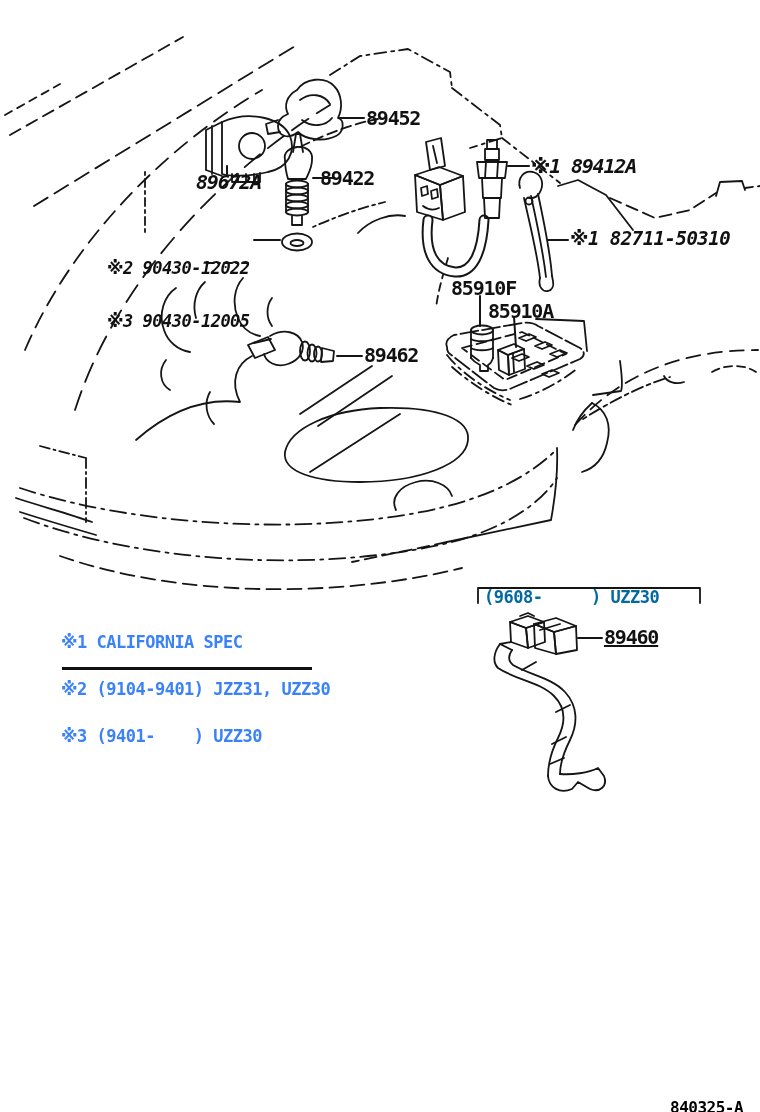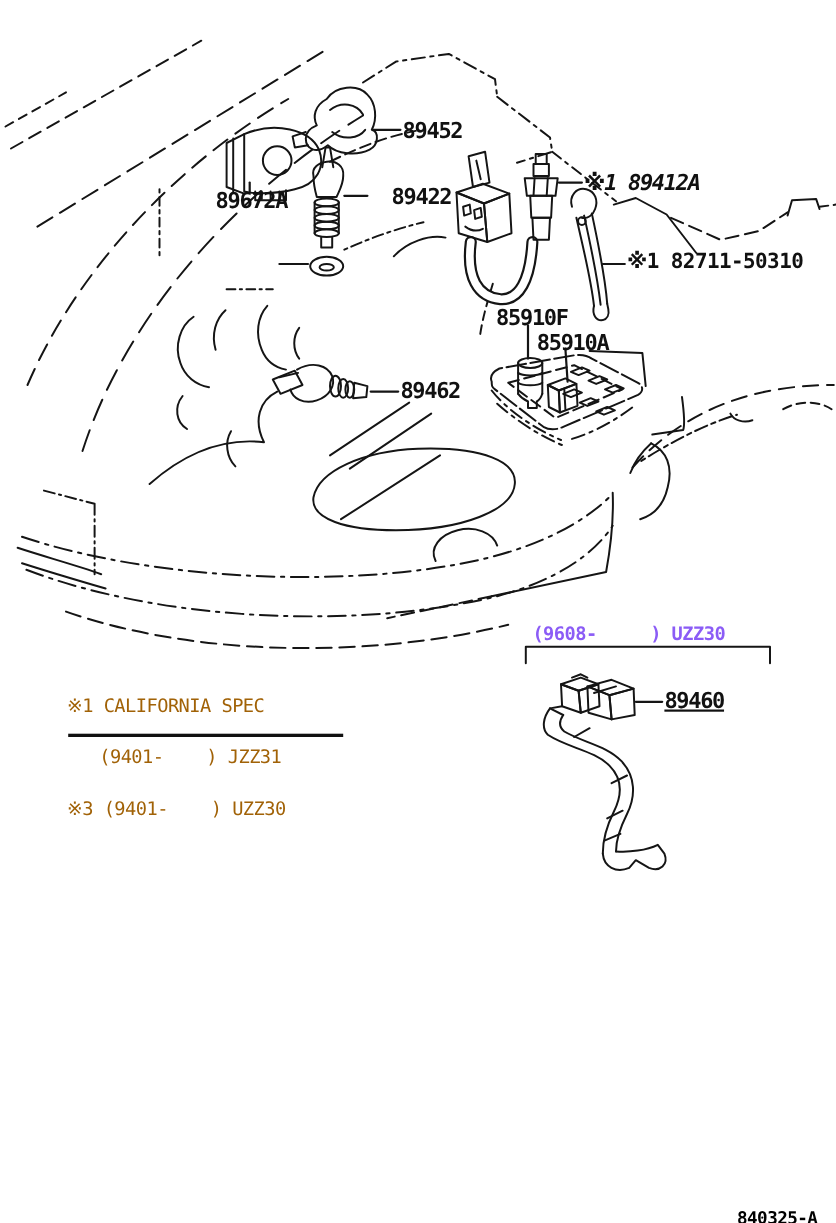--- a/index.html
+++ b/index.html
@@ -7,30 +7,30 @@
     position:relative;width:760px;height:1112px;background:#ffffff;
     font-family:"DejaVu Sans Mono","DejaVu Sans",monospace;
     overflow:hidden;
     margin-top:20px;
   }
   .art{position:absolute;left:0;top:0;}
   .callout{
     position:absolute;color:#111;font-weight:bold;white-space:pre;
     font-size:20px;line-height:20px;letter-spacing:-1.2px;
   }
-  .callout.small{font-size:17px;line-height:17.5px;letter-spacing:-0.5px;}
+  .callout.small{font-size:17px;line-height:17.5px;letter-spacing:-0.5px;font-style:italic;}
   .legend{
-    position:absolute;left:61px;top:583px;color:#a16207;font-weight:normal;
+    position:absolute;left:61px;top:583px;color:#3b82f6;font-weight:bold;
     font-size:17px;line-height:15.8px;letter-spacing:-0.5px;white-space:pre;
   }
   .legend-underline{
     position:absolute;left:62px;top:647px;width:250px;height:3px;background:#111;
   }
   .inset-heading{
-    position:absolute;left:484px;top:548px;color:#8b5cf6;font-weight:bold;
+    position:absolute;left:484px;top:568px;color:#0369a1;font-weight:bold;
     font-size:17px;line-height:18px;letter-spacing:-0.5px;white-space:pre;
   }
   .footer-code{
     position:absolute;left:670px;top:1079px;color:#000000;font-weight:bold;
     font-size:16px;line-height:18px;letter-spacing:-0.5px;white-space:pre;
   }
 </style>
 </head>
 <body>
 
@@ -220,35 +220,39 @@
       <path d="M508,146 L529,146"></path>
       <path d="M548,220 L568,220"></path>
       <path d="M480,276 L480,306"></path>
       <path d="M514,297 L516,327"></path>
       <path d="M337,336 L362,336"></path>
       <path d="M578,618 L602,618"></path>
     </g>
   </svg>
 
   <div class="callout" style="left:366px;top:88px;">89452</div>
-  <div class="callout" style="left:196px;top:152px;">89672A</div>
-  <div class="callout" style="left:356px;top:148px;text-align:right;">89422</div>
-
+  <div class="callout" style="left:196px;top:152px;font-style:italic;">89672A</div>
+  <div class="callout" style="left:320px;top:148px;text-align:right;">89422</div>
+
+  <div class="callout small" style="left:107px;top:205px;">
+    <div>※2 90430-12022</div>
+    <div>※3 90430-12005</div>
+  </div>
 
   <div class="callout" style="left:531px;top:136px;font-style:italic;">※1 89412A</div>
   <div class="callout small" style="left:570px;top:210px;font-size:19px;">※1 82711-50310</div>
   <div class="callout" style="left:451px;top:258px;">85910F</div>
   <div class="callout" style="left:488px;top:281px;">85910A</div>
   <div class="callout" style="left:364px;top:325px;">89462</div>
   <div class="callout" style="left:604px;top:607px;text-decoration:underline;">89460</div>
 
   <div class="inset-heading">(9608-     ) UZZ30</div>
 
   <div class="legend">
     <div>※1 CALIFORNIA SPEC</div>
-    <div>   (9401-    ) JZZ31</div>
+    <div>※2 (9104-9401) JZZ31, UZZ30</div>
     <div>※3 (9401-    ) UZZ30</div>
   </div>
   <div class="legend-underline"></div>
 
   <div class="footer-code">840325-A</div>
 
 </div>
 
 </body></html>

